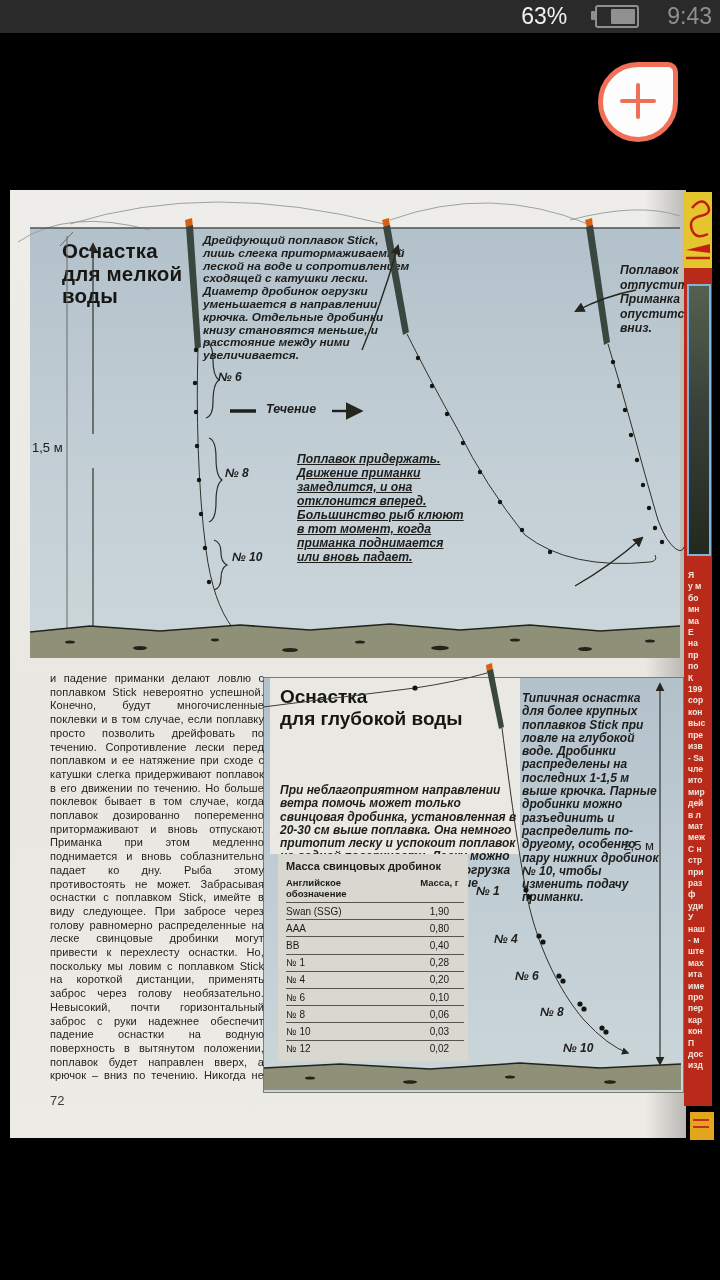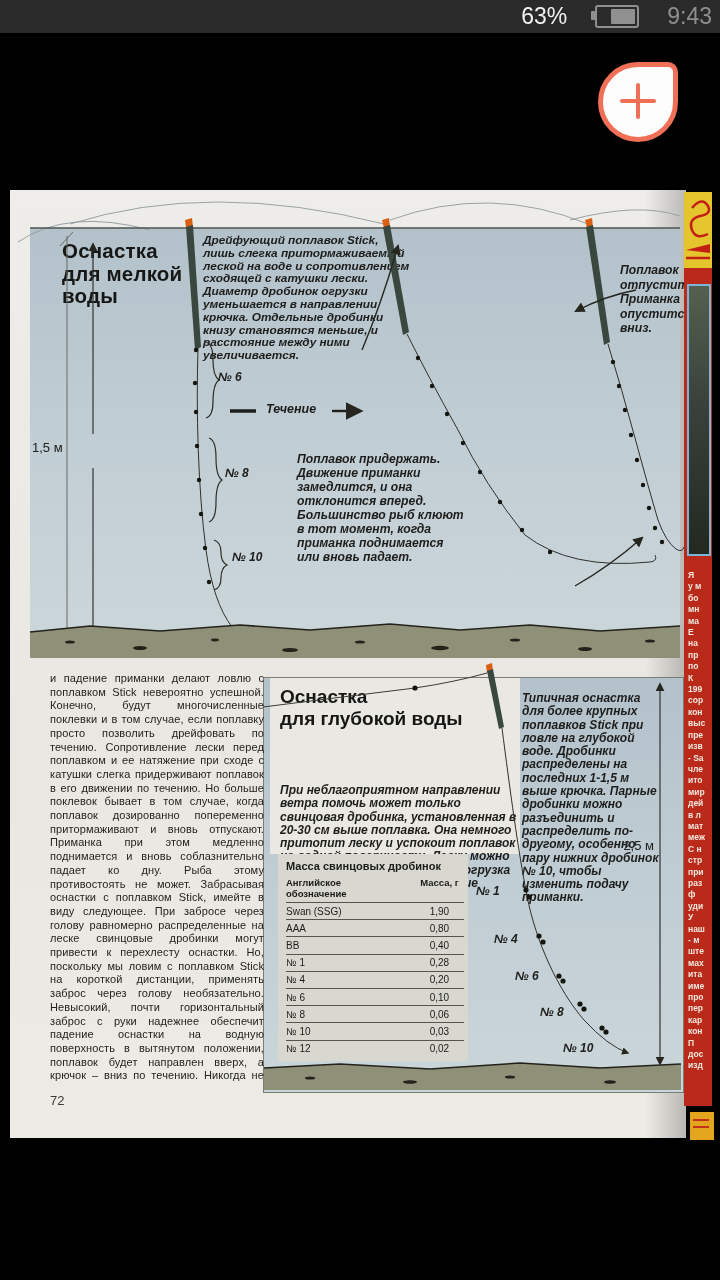--- a/index.html
+++ b/index.html
@@ -27,21 +27,21 @@
   .page{left:10px;top:190px;width:676px;height:948px;background:#ebe9e4;
         background-image:linear-gradient(90deg,rgba(0,0,0,0) 94%,rgba(0,0,0,.22) 100%),
                          linear-gradient(180deg,#efede9 0%,#e9e7e2 60%,#edebe6 100%);}
   .ghost{background:repeating-linear-gradient(180deg,rgba(105,110,103,.13) 0 7px,rgba(0,0,0,0) 7px 14px);
          filter:blur(1px);}
   .water{background:linear-gradient(180deg,#b3c1cb 0%,#bfccd3 45%,#cbd6da 100%);}
 
   .h-shallow{left:52px;top:50px;font-size:20.5px;font-weight:bold;line-height:22.5px;color:#161614;letter-spacing:.2px;}
   .cap{font-style:italic;font-weight:600;color:#1d1d1b;}
   .cap-drift{left:193px;top:44px;width:210px;font-size:11.8px;line-height:12.8px;}
-  .cap-hold{left:287px;top:262px;width:168px;font-size:12.2px;line-height:14px;}
+  .cap-hold{left:287px;top:262px;width:168px;font-size:12.2px;line-height:14px;text-decoration:underline;}
   .cap-release{left:610px;top:73px;width:92px;font-size:12.2px;line-height:14.5px;}
   .shotlbl{font-style:italic;font-weight:600;font-size:12px;color:#20201e;}
   .plain-lbl{font-size:13px;color:#20201e;}
   .current-lbl{left:256px;top:212px;font-style:italic;font-weight:600;font-size:12.5px;color:#1c1c1a;}
 
   .bodytext{left:40px;top:482px;width:214px;height:412px;overflow:hidden;
             font-size:11px;line-height:13.7px;color:#23231f;text-align:justify;letter-spacing:.1px;}
 
   .deep-white{left:260px;top:488px;width:250px;height:176px;background:#eae8e2;}
   .h-deep{left:270px;top:496px;font-size:19px;font-weight:bold;line-height:21.5px;color:#161614;}

